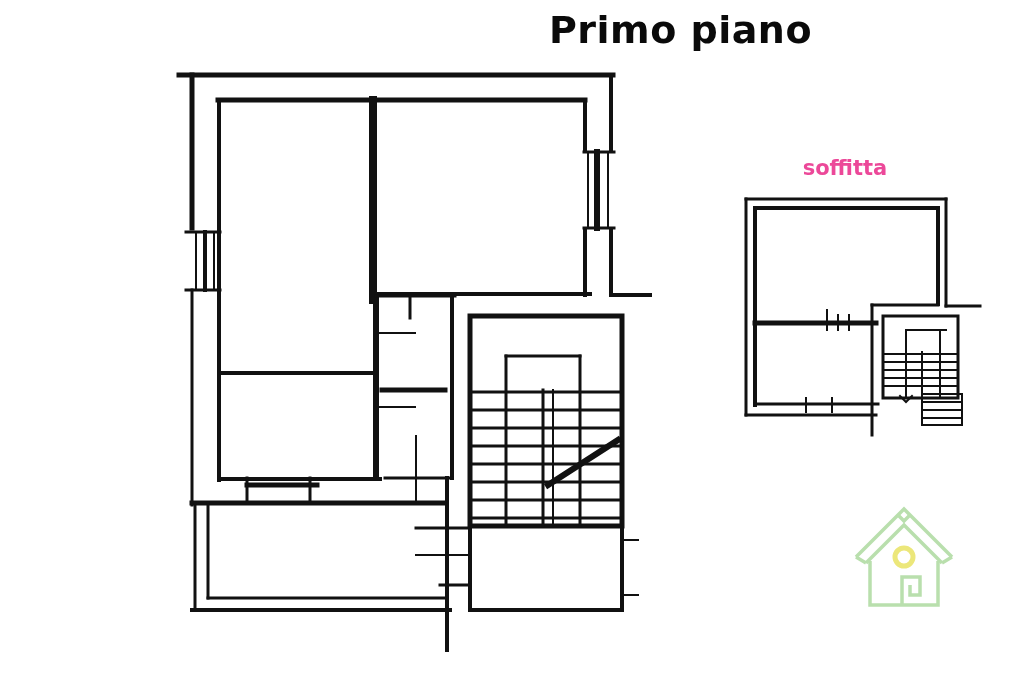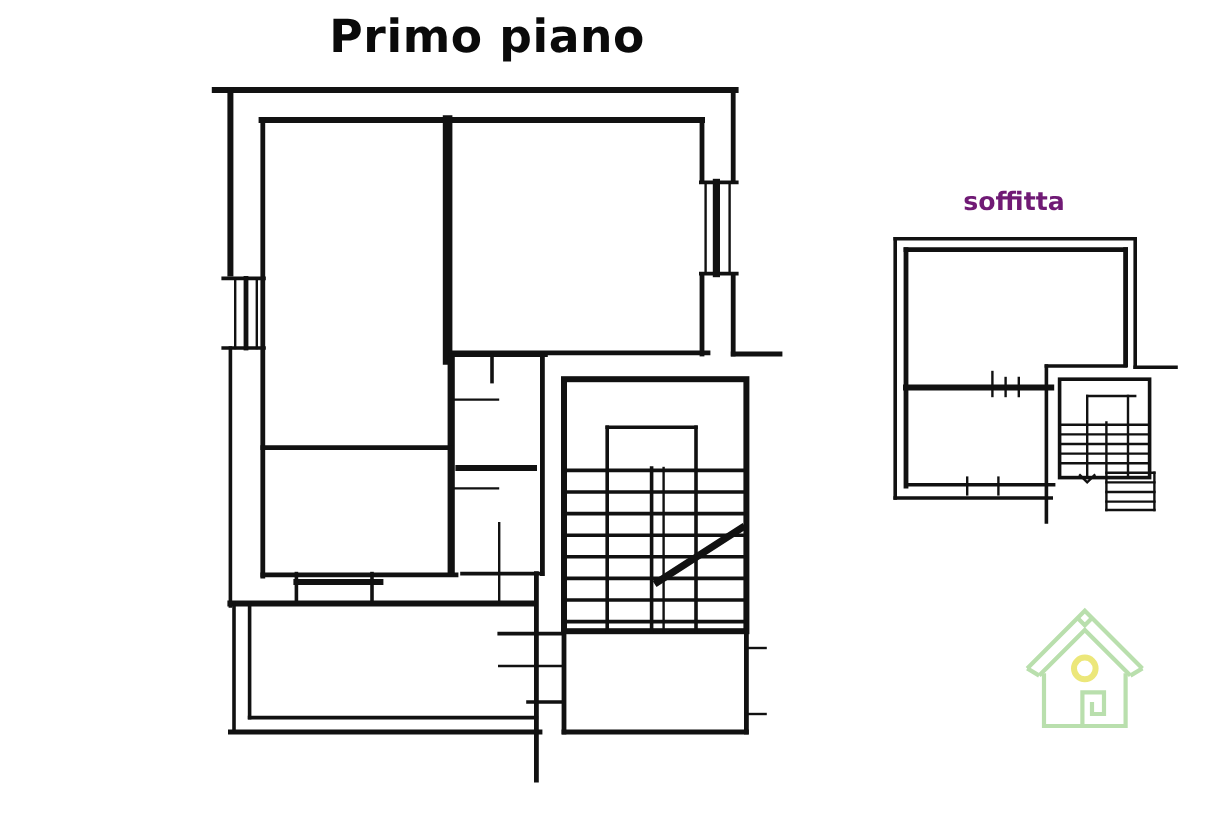--- a/index.html
+++ b/index.html
@@ -1,24 +1,24 @@
 <!DOCTYPE html>
 <html><head>
   <meta charset="utf-8">
   <style>
     html, body { margin: 0; padding: 0; background: #ffffff; }
     body { width: 1024px; height: 682px; position: relative; overflow: hidden; font-family: "DejaVu Sans", sans-serif; }
     .title {
-      position: absolute; top: 8px; left: 0; width: 812px; text-align: center;
+      position: absolute; top: 8px; left: 0; width: 812px; text-align: right;
       font-family: "DejaVu Sans", sans-serif; font-weight: bold; font-size: 38px; color: #0a0a0a;
       letter-spacing: 0.5px;
     }
     .sub-title {
       position: absolute; top: 156px; left: 760px; width: 170px; text-align: center;
-      font-family: "DejaVu Sans", sans-serif; font-weight: bold; font-size: 21px; color: #701a75;
+      font-family: "DejaVu Sans", sans-serif; font-weight: bold; font-size: 21px; color: #ec4899;
     }
     svg.plan { position: absolute; left: 0; top: 0; }
     .logo { position: absolute; left: 852px; top: 505px; width: 104px; height: 104px; }
   </style>
 </head>
 <body>
 
 <div class="title">Primo piano</div>
 <div class="sub-title">soffitta</div>
 

